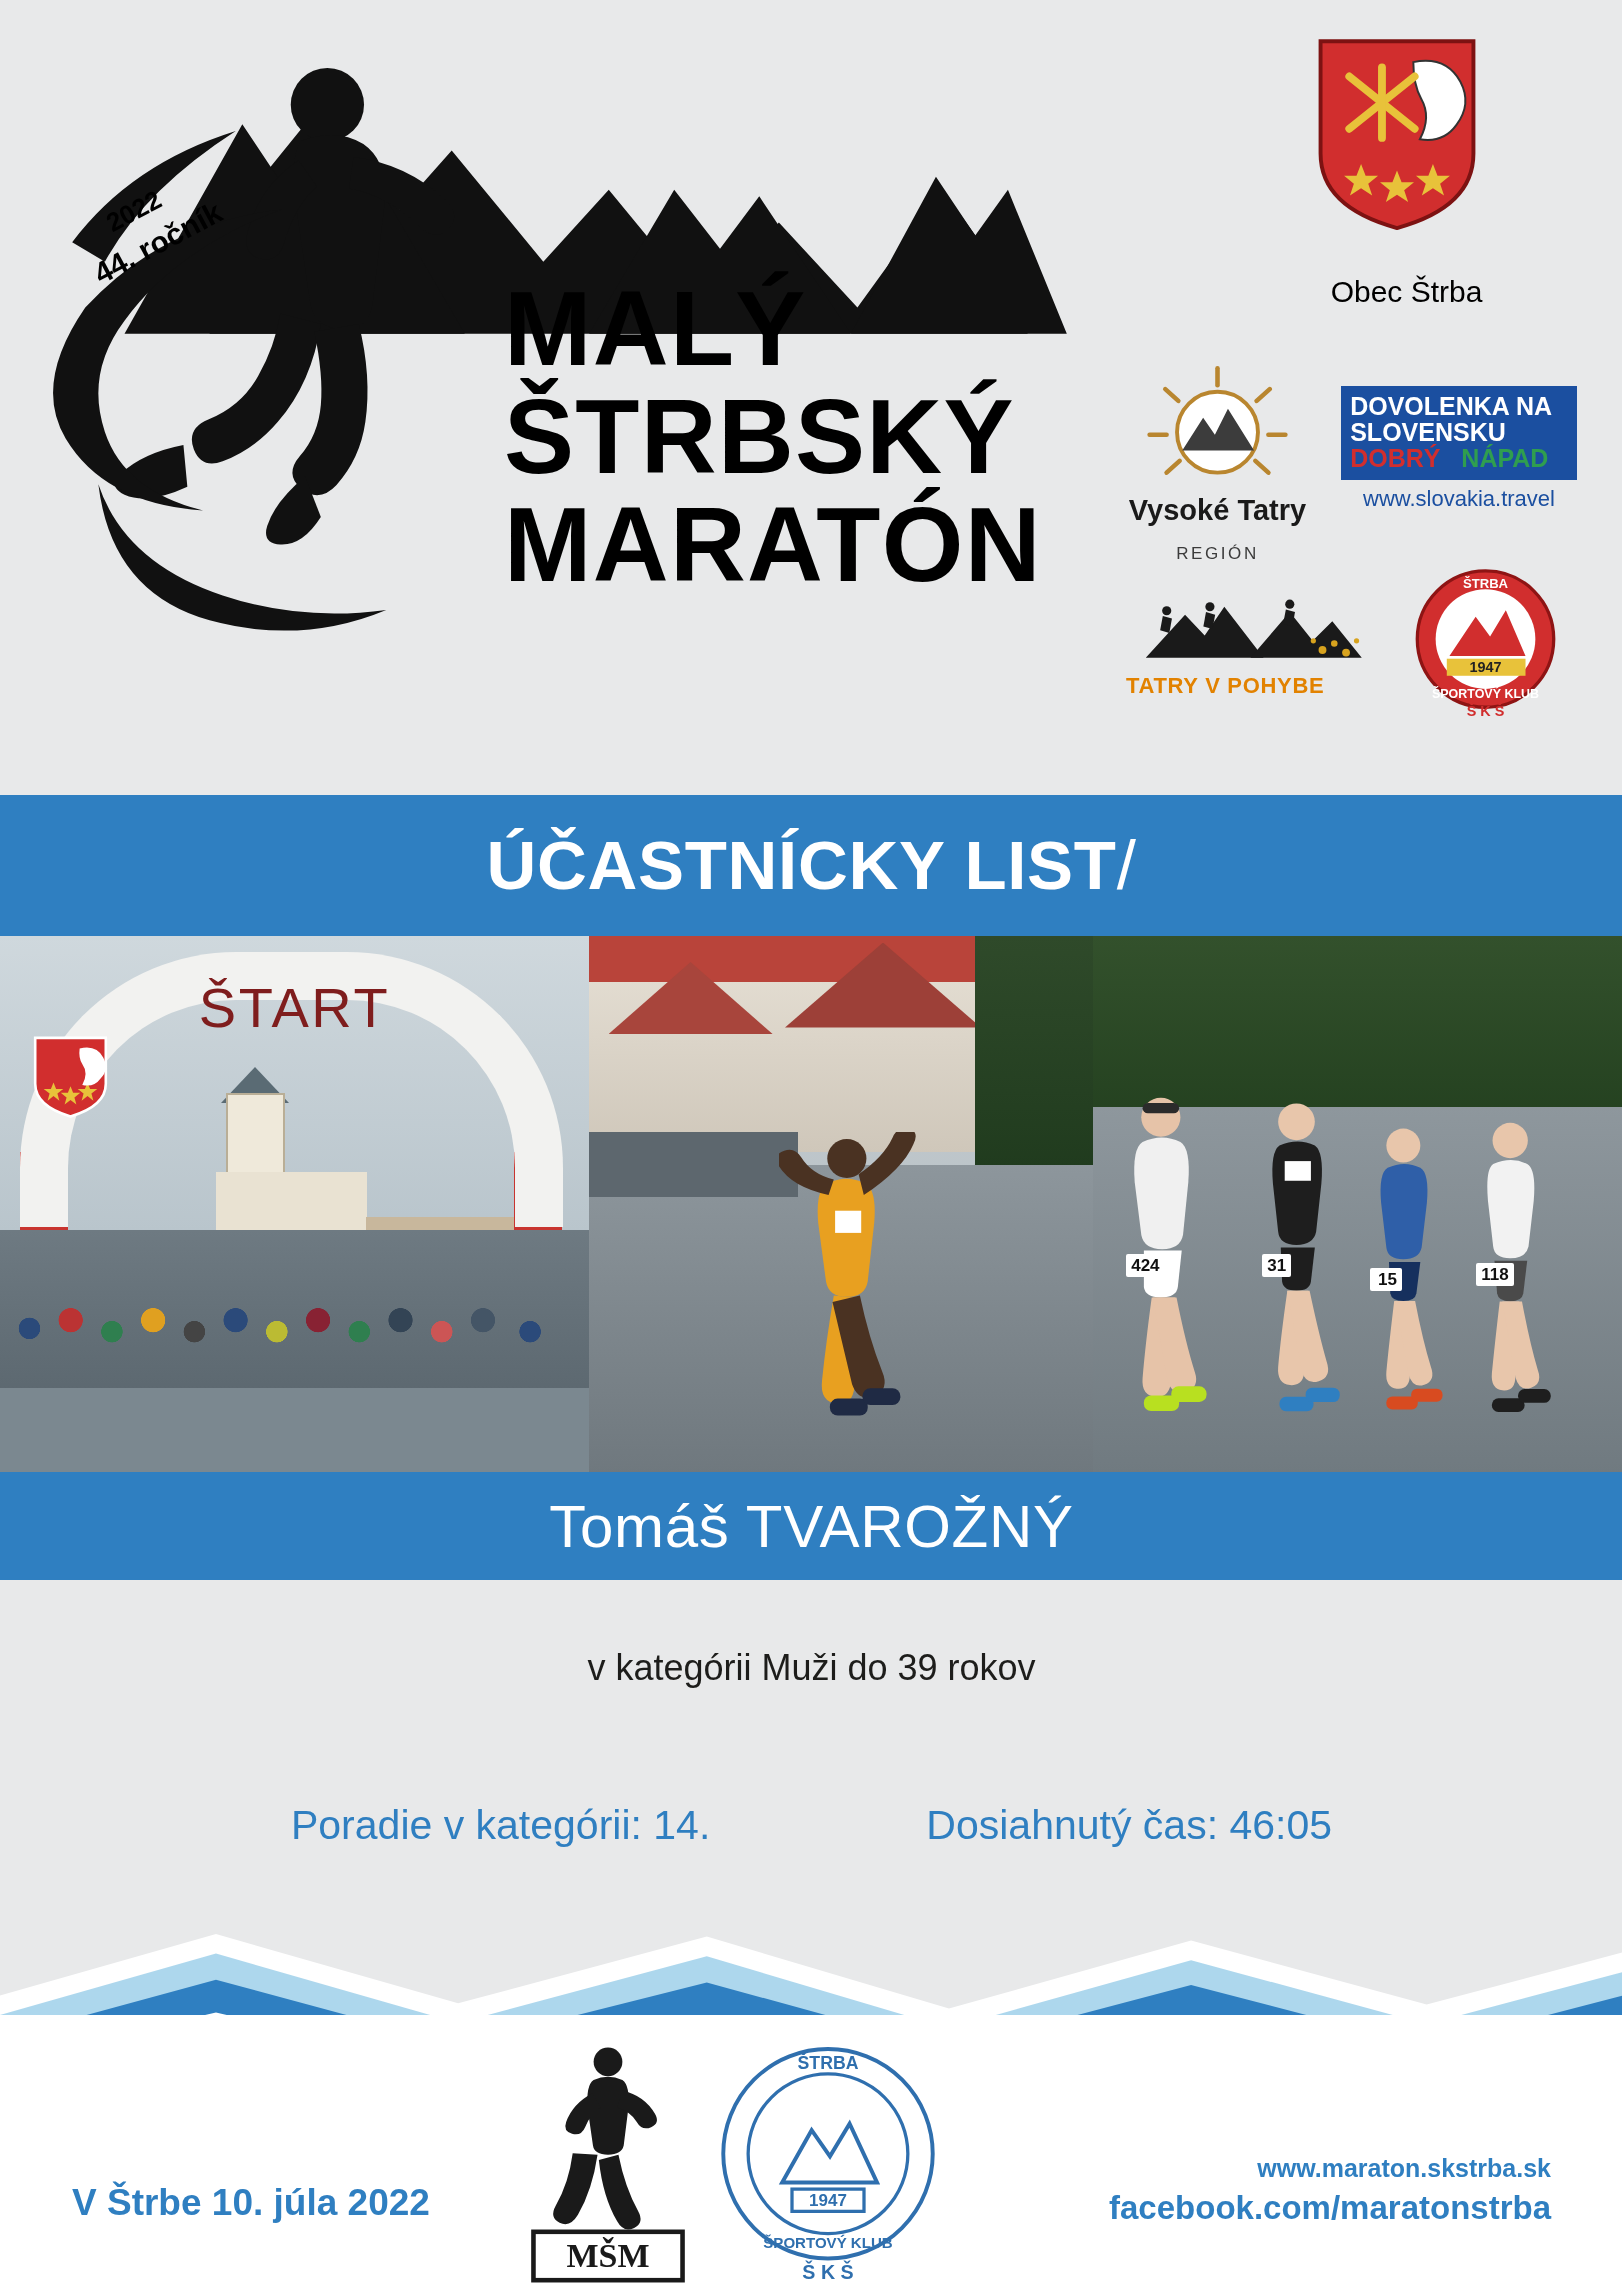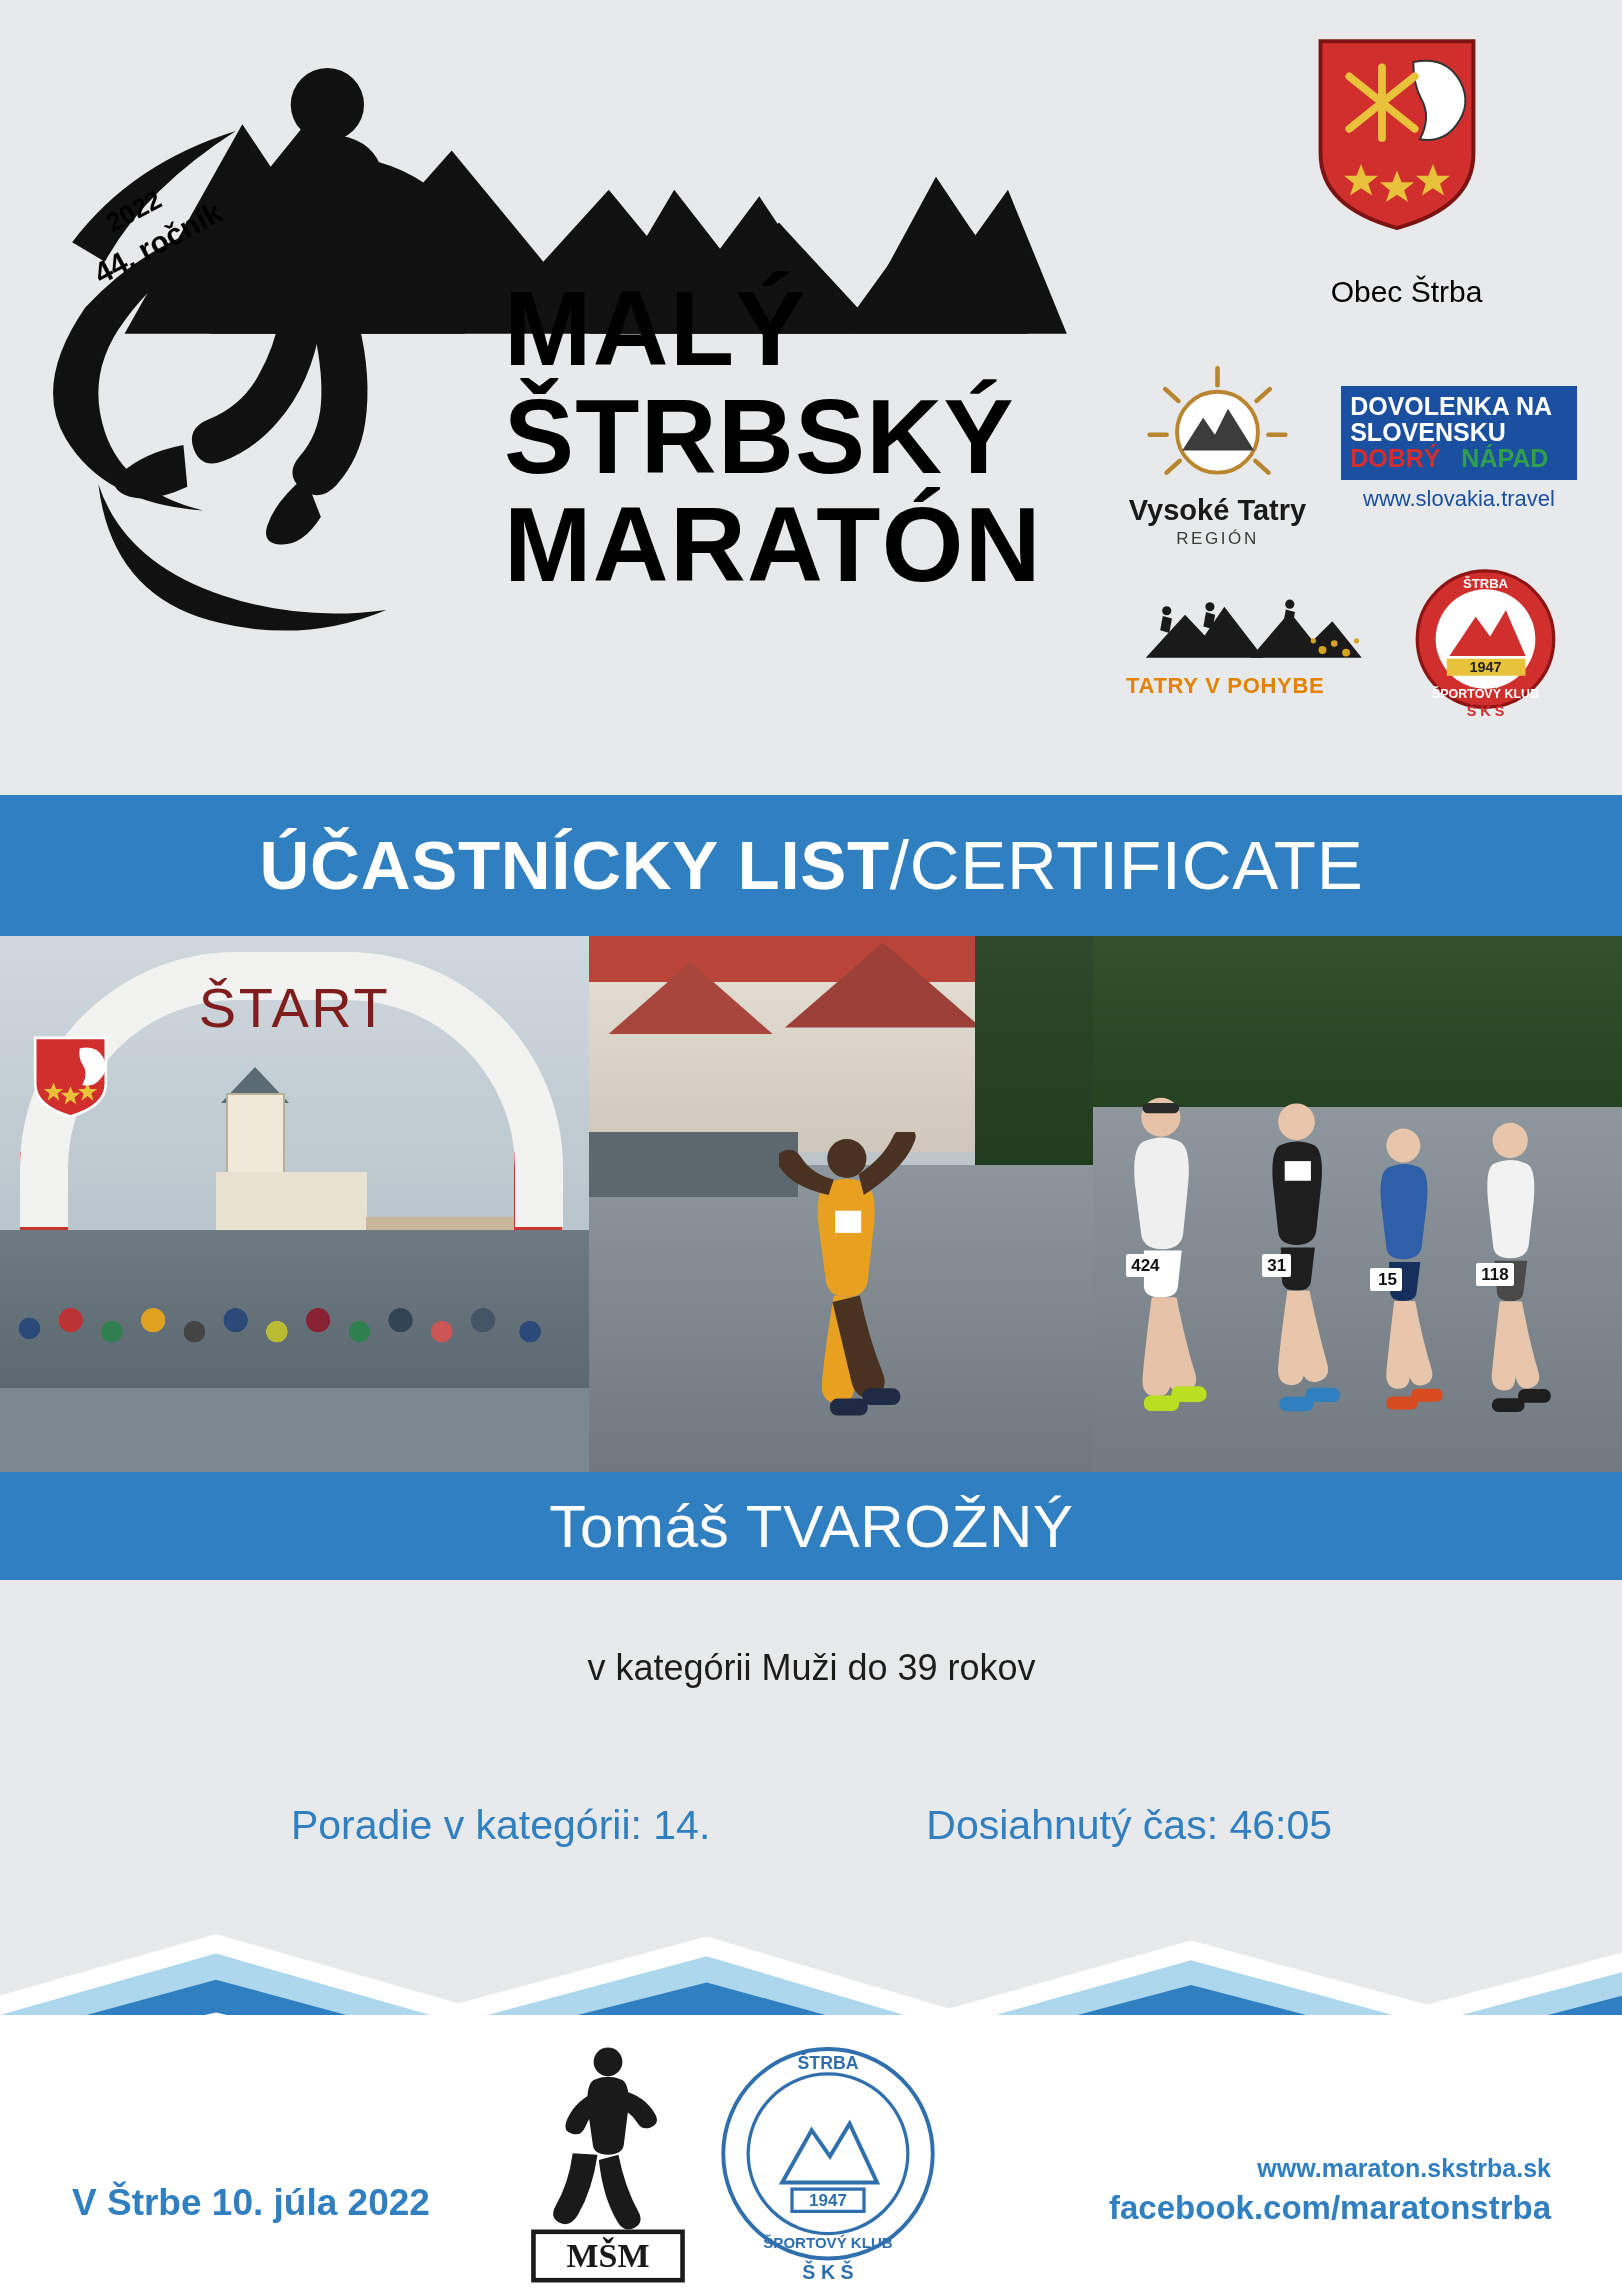--- a/index.html
+++ b/index.html
@@ -95,21 +95,21 @@
   .vt-label {
     font-size: 29px;
     font-weight: bold;
     color: #1a1a1a;
     margin-top: 5.2px;
   }
   .vt-sub {
     font-size: 17px;
     letter-spacing: 2.6px;
     color: #3b3b3b;
-    margin-top: 2px;
+    margin-top: 17px;
   }
 
   .slovakia-box {
     position: absolute;
     left: 1341px;
     top: 386px;
     width: 236px;
   }
   .sk-band {
     background: #1b4fa0;
@@ -450,21 +450,20 @@
         <text x="115" y="44" font-size="20" font-weight="bold" text-anchor="middle" fill="#ffffff" font-family="Liberation Sans, sans-serif">ŠTRBA</text>
         <text x="115" y="212" font-size="19" font-weight="bold" text-anchor="middle" fill="#ffffff" font-family="Liberation Sans, sans-serif">ŠPORTOVÝ KLUB</text>
         <text x="115" y="240" font-size="22" font-weight="bold" text-anchor="middle" fill="#d12e2e" font-family="Liberation Sans, sans-serif">Š K Š</text>
       </svg>
     </div>
   </div>
 
   <div class="title-band">
     <span class="t-bold">ÚČASTNÍCKY LIST</span>
     <span class="t-light"> / </span>
-    <span class="t-light">CERTIFICATE</span>
   </div>
 
   <div class="photos">
 
     <div class="photo p1">
       <div class="sky1"></div>
       <div class="bldg-l"></div>
       <div class="church-roof"></div>
       <div class="church-tower"></div>
       <div class="church"></div>

